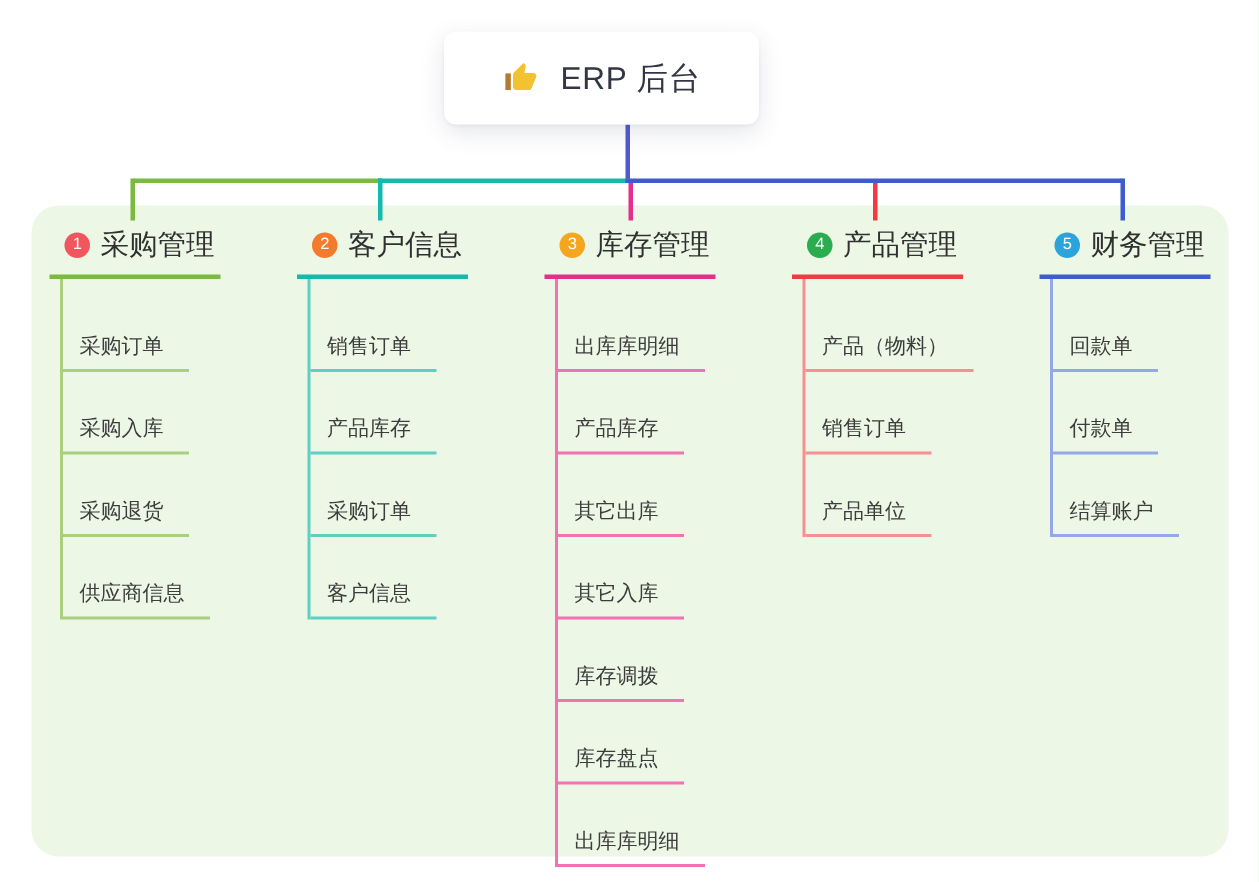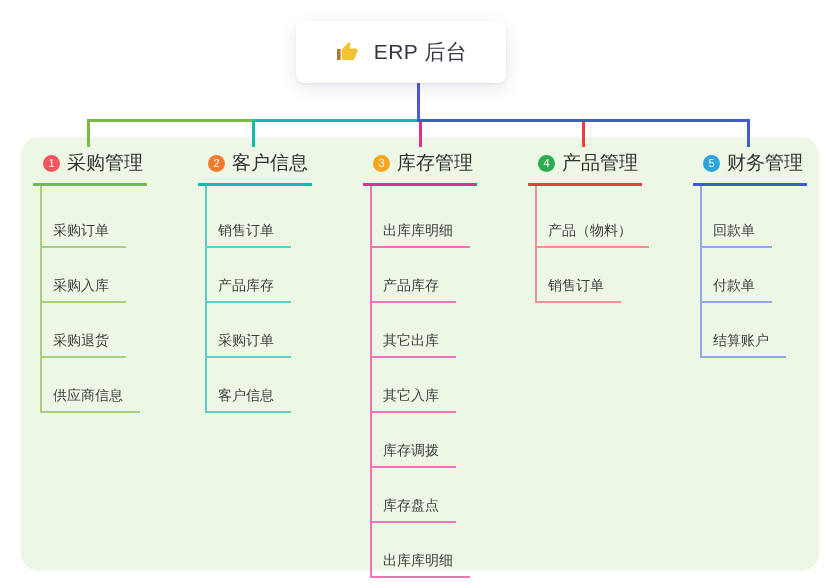--- a/index.html
+++ b/index.html
@@ -166,20 +166,23 @@
     <span class="badge">4</span>
     <span class="branch-label">产品管理</span>
   </div>
   <div class="children">
     <div class="child">
         <span class="child-label">产品（物料）</span>
       </div>
     <div class="child">
         <span class="child-label">销售订单</span>
       </div>
+    <div class="child">
+        <span class="child-label">产品单位</span>
+      </div>
   </div>
 </div>
 
 <div class="branch b5" style="--c: #3E5CD0; --lc: #93A9E6; --badge: #2BA4DC;">
   <div class="branch-header">
     <span class="badge">5</span>
     <span class="branch-label">财务管理</span>
   </div>
   <div class="children">
     <div class="child">

